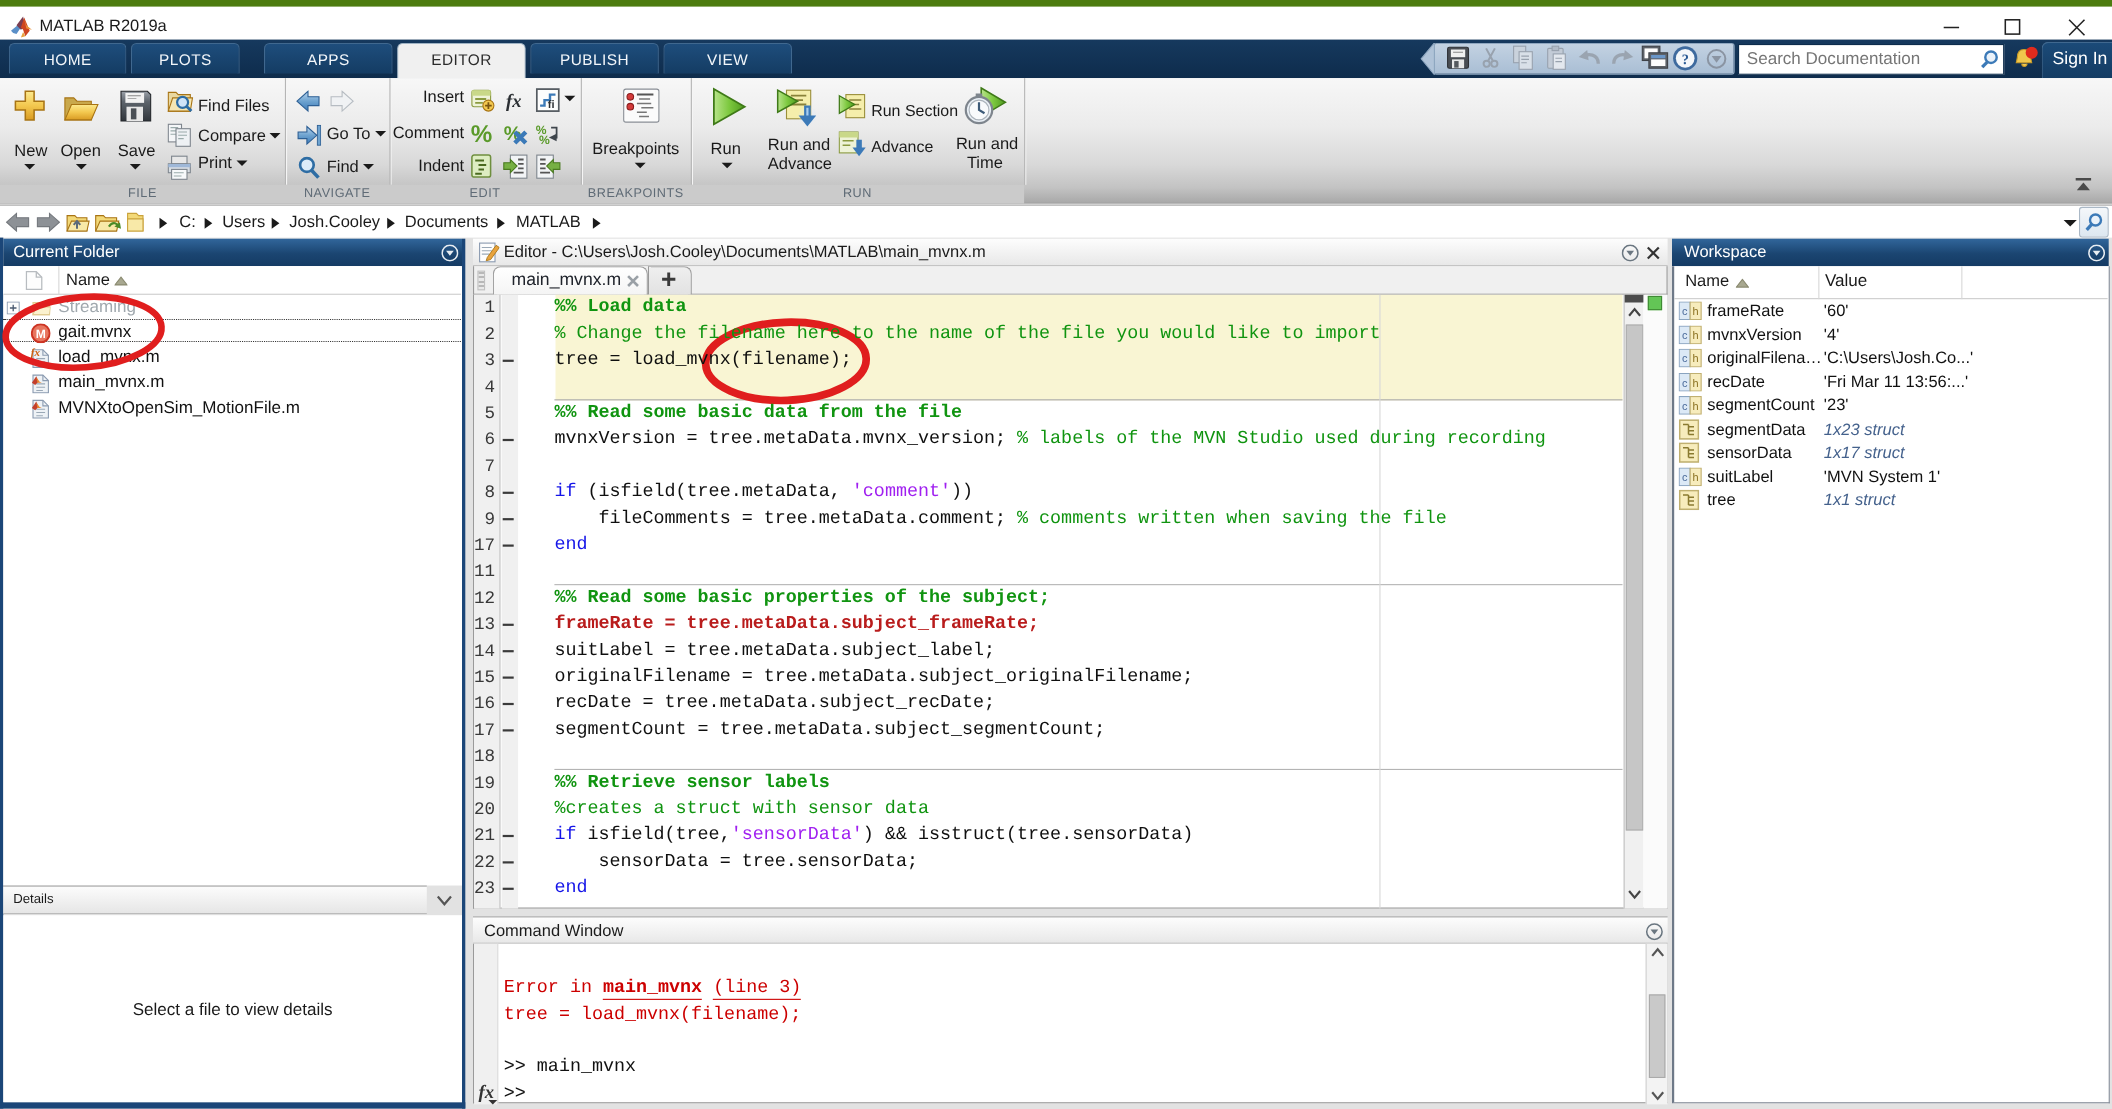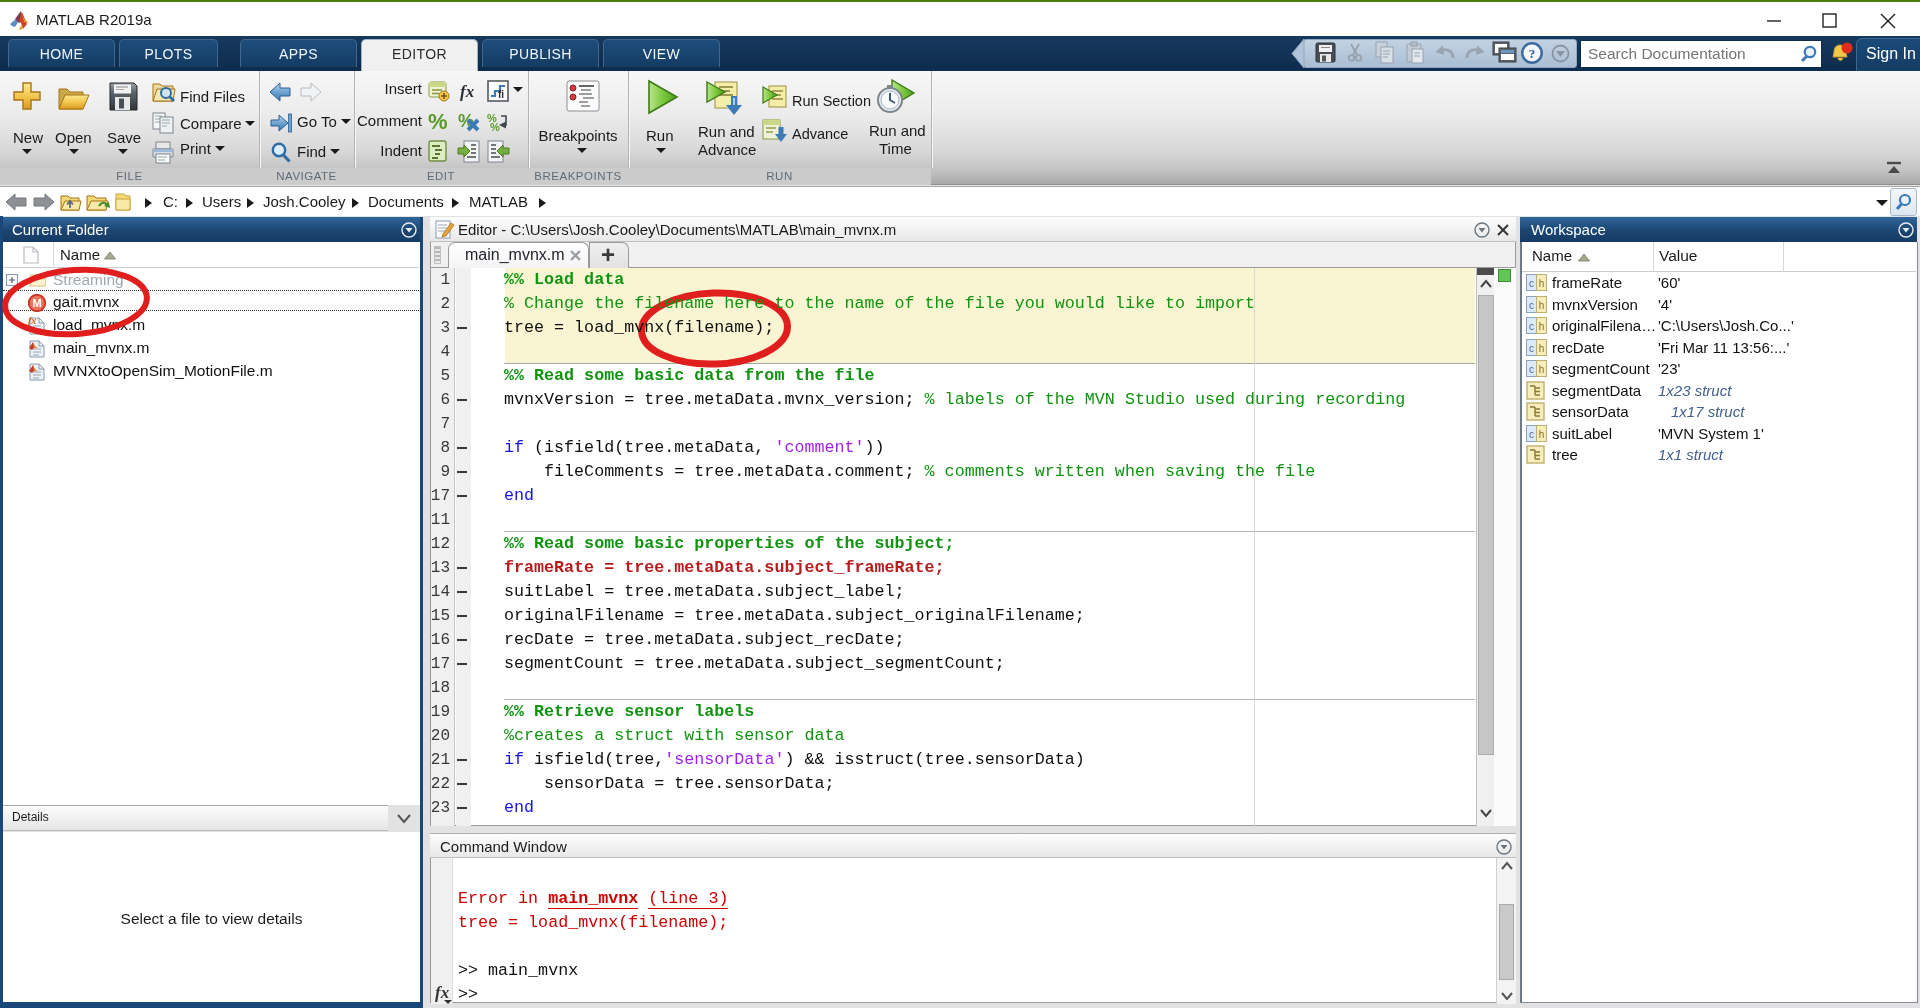--- a/index.html
+++ b/index.html
@@ -1,21 +1,21 @@
 <!DOCTYPE html>
 <html><head>
 <meta charset="utf-8">
 <style>
 * { margin:0; padding:0; box-sizing:border-box; }
 html,body { width:1920px; height:1008px; overflow:hidden; }
 body { font-family:"Liberation Sans", sans-serif; position:relative; background:#e2e2e2; }
 .abs { position:absolute; }
 .mono { font-family:"Liberation Mono", monospace; }
 
-#titlebar { left:0; top:0; width:1920px; height:36px; background:#ffffff; border-top:2px solid #4d7c0f; }
+#titlebar { left:0; top:0; width:1920px; height:36px; background:#ffffff; border-top:6px solid #4d7c0f; }
 #titletext { left:36px; top:9px; font-size:15px; color:#1a1a1a; }
 
 #tabrow { left:0; top:36px; width:1920px; height:35px; background:linear-gradient(180deg,#16395e,#0e2c4c); }
 .tab { position:absolute; top:3px; height:28px; border-radius:5px 5px 0 0; background:linear-gradient(180deg,#1e4d7c,#143c63); border:1px solid #40688f; border-bottom:none; color:#f2f6fa; font-size:14px; text-align:center; line-height:28px; letter-spacing:0.4px; }
 .tabsel { top:3px; height:32px; background:#f0f0f0; border:1px solid #9fb3c4; border-bottom:none; color:#2b2b2b; }
 
 #toolbar { left:0; top:71px; width:1920px; height:114px; background:linear-gradient(180deg,#f7f7f7 0%,#ebebeb 40%,#d8d8d8 70%,#c3c3c3 88%,#a9a9a9 100%); border-bottom:1px solid #8f8f8f; }
 #toollabels { left:0; top:168px; width:931px; height:17px; background:#cbcbcb; }
 .seclabel { position:absolute; top:2px; font-size:11.5px; color:#5f6b76; letter-spacing:0.5px; }
 .vsep { position:absolute; top:0; width:1px; background:#b5b5b5; box-shadow:1px 0 0 #f5f5f5; }
@@ -735,21 +735,21 @@
 </svg>
     <div class="abs" style="left:31px;top:2px;">segmentData</div>
     <div class="abs" style="left:137px;top:2px;"><span style="font-style:italic;color:#44618c;">1x23 struct</span></div>
   </div>
   <div class="wsrow" style="top:159.0px;">
       <svg class="abs" style="left:5px;top:1px" width="19" height="19" viewBox="0 0 19 19">
 <rect x="1" y="1" width="17" height="17" fill="#f7ecbc" stroke="#c0b070" stroke-width="1.4"></rect>
 <path d="M4,5 h5 M9,5 v9 M9,7 h5 M9,14 h5 M9,10.5 h5" fill="none" stroke="#8a7a30" stroke-width="1.4"></path>
 </svg>
     <div class="abs" style="left:31px;top:2px;">sensorData</div>
-    <div class="abs" style="left:137px;top:2px;margin-left:13px;"><span style="font-style:italic;color:#44618c;">1x17 struct</span></div>
+    <div class="abs" style="left:137px;top:2px;"><span style="font-style:italic;color:#44618c;">1x17 struct</span></div>
   </div>
   <div class="wsrow" style="top:180.5px;">
       <svg class="abs" style="left:5px;top:2px" width="22" height="17" viewBox="0 0 22 17">
 <rect x="0.5" y="0.5" width="10" height="16" fill="#dce9f6" stroke="#8aa4c0"></rect>
 <rect x="10.5" y="0.5" width="10" height="16" fill="#f7ecbc" stroke="#c0b070"></rect>
 <text x="5.5" y="12.5" font-size="10" fill="#4a6a9a" text-anchor="middle" font-family="Liberation Sans">c</text>
 <text x="15.5" y="12.5" font-size="10" fill="#8a7020" text-anchor="middle" font-family="Liberation Sans">h</text>
 </svg>
     <div class="abs" style="left:31px;top:2px;">suitLabel</div>
     <div class="abs" style="left:137px;top:2px;">'MVN System 1'</div>

